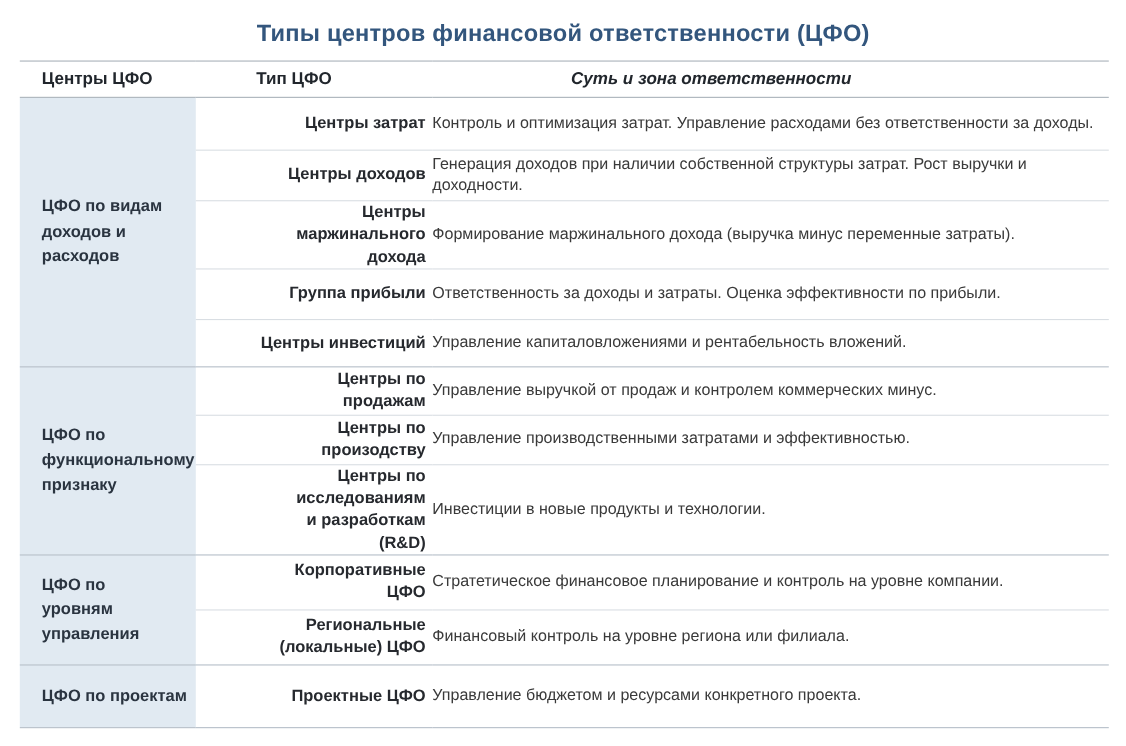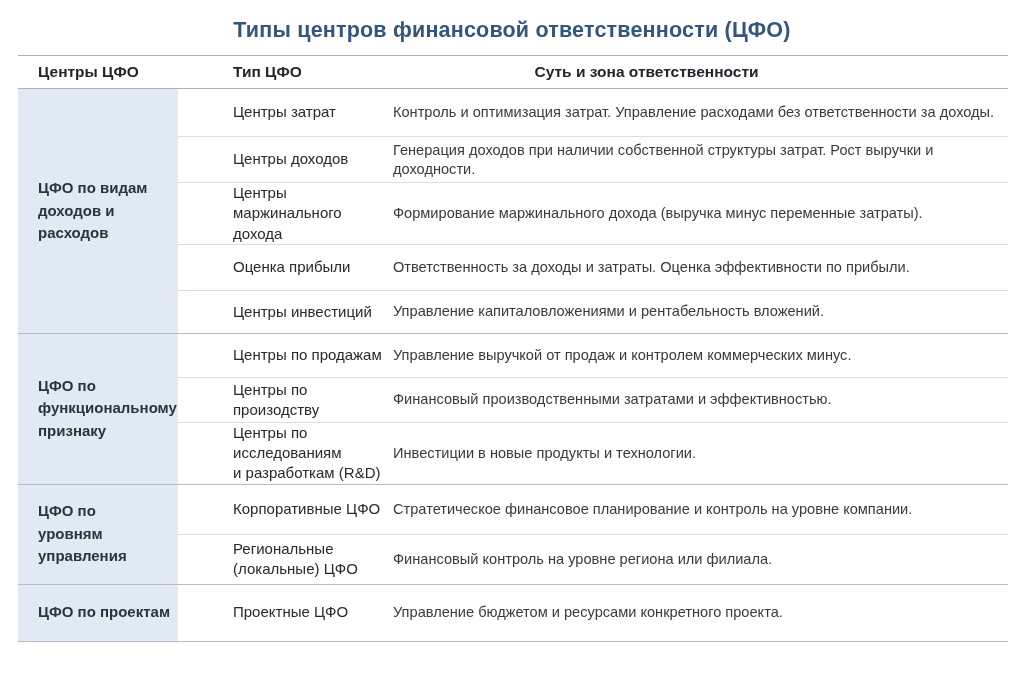--- a/index.html
+++ b/index.html
@@ -43,42 +43,43 @@
     border-top: 1px solid var(--header-border, #a9b2ba);
     border-bottom: 1px solid var(--header-border, #a9b2ba);
     font-size: 15.5px;
     font-weight: 700;
     color: #21262c;
     text-align: left;
     padding: 0;
   }
   th.col-group { padding-left: 20px; }
   th.col-type  { padding-left: 55px; }
-  th.col-desc  { text-align: center; padding-right: 108px; }
+  th.col-desc  { text-align: center; padding-right: 108px; font-style: italic; }
 
   tbody td {
     vertical-align: middle;
     padding: 0;
   }
   td.group-cell {
     background: var(--group-bg, #e1eaf2);
     font-size: 15px;
     font-weight: 700;
     color: #2a3440;
     line-height: 1.5;
     padding-left: 20px;
     padding-right: 6px;
   }
   td.type-cell {
     font-size: 15px;
-    font-weight: 400;
+    font-weight: 700;
     color: #26292e;
     line-height: 1.35;
     padding-left: 55px;
     padding-right: 6px;
+    text-align: right;
   }
   td.description-cell {
     font-size: 14.6px;
     font-weight: 400;
     color: #3a3a3a;
     line-height: 1.3;
     padding-right: 10px;
   }
   tr.row-sep td.type-cell,
   tr.row-sep td.description-cell {
@@ -115,35 +116,35 @@
         </tr>
         <tr class="row-sep" style="height: 46px;">
           <td class="type-cell">Центры доходов</td>
           <td class="description-cell">Генерация доходов при наличии собственной структуры затрат. Рост выручки и доходности.</td>
         </tr>
         <tr class="row-sep" style="height: 53px;">
           <td class="type-cell">Центры<br>маржинального дохода</td>
           <td class="description-cell">Формирование маржинального дохода (выручка минус переменные затраты).</td>
         </tr>
         <tr class="row-sep" style="height: 46px;">
-          <td class="type-cell">Оценка прибыли</td>
+          <td class="type-cell">Группа прибыли</td>
           <td class="description-cell">Ответственность за доходы и затраты. Оценка эффективности по прибыли.</td>
         </tr>
         <tr class="row-sep" style="height: 43px;">
           <td class="type-cell">Центры инвестиций</td>
           <td class="description-cell">Управление капиталовложениями и рентабельность вложений.</td>
         </tr>
         <tr class="group-start" style="height: 44px;">
           <td class="group-cell" rowspan="3">ЦФО по<br>функциональному<br>признаку</td>
           <td class="type-cell">Центры по продажам</td>
           <td class="description-cell">Управление выручкой от продаж и контролем коммерческих минус.</td>
         </tr>
         <tr class="row-sep" style="height: 45px;">
           <td class="type-cell">Центры по произодству</td>
-          <td class="description-cell">Финансовый производственными затратами и эффективностью.</td>
+          <td class="description-cell">Управление производственными затратами и эффективностью.</td>
         </tr>
         <tr class="row-sep" style="height: 50px;">
           <td class="type-cell">Центры по исследованиям<br>и разработкам (R&amp;D)</td>
           <td class="description-cell">Инвестиции в новые продукты и технологии.</td>
         </tr>
         <tr class="group-start" style="height: 50px;">
           <td class="group-cell" rowspan="2">ЦФО по<br>уровням управления</td>
           <td class="type-cell">Корпоративные ЦФО</td>
           <td class="description-cell">Стратетическое финансовое планирование и контроль на уровне компании.</td>
         </tr>

